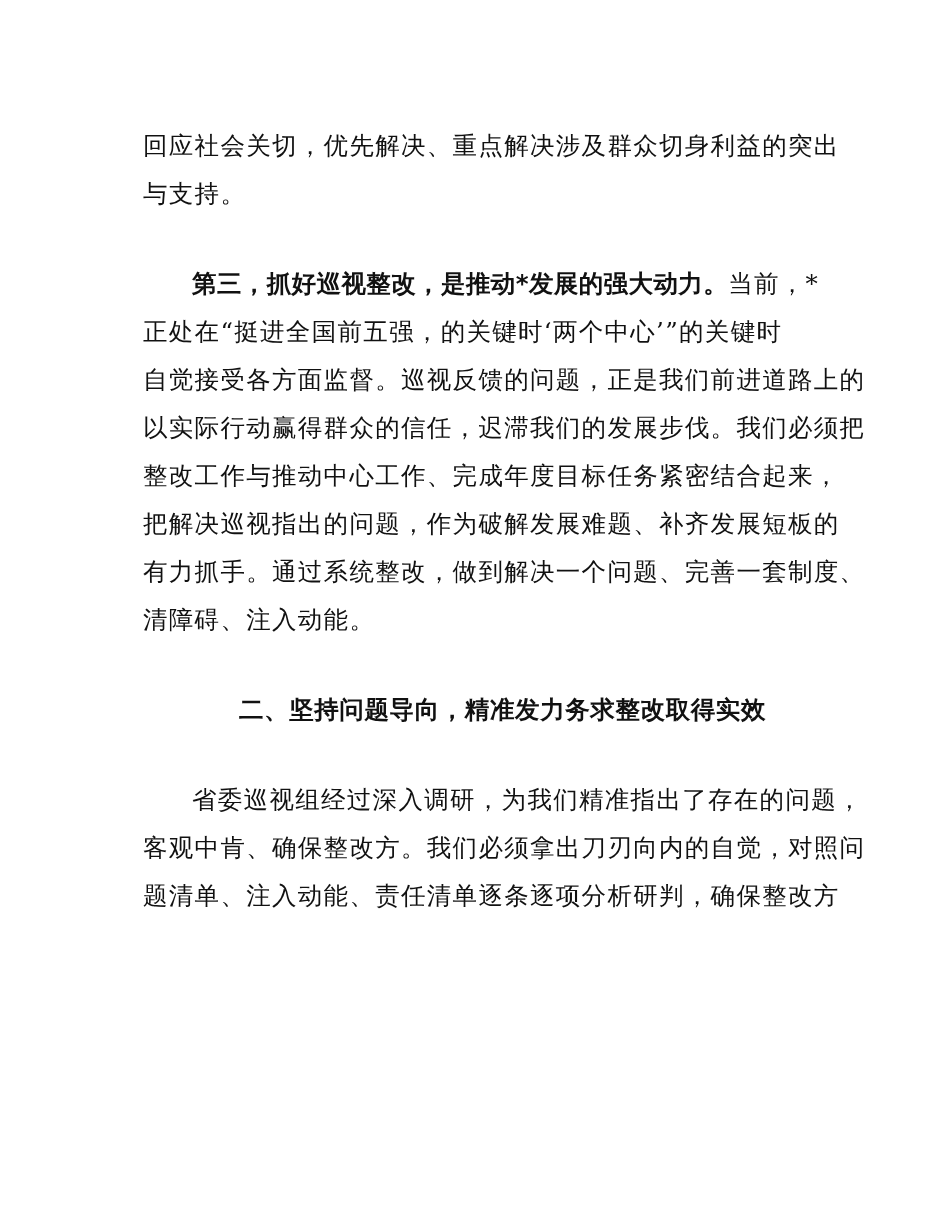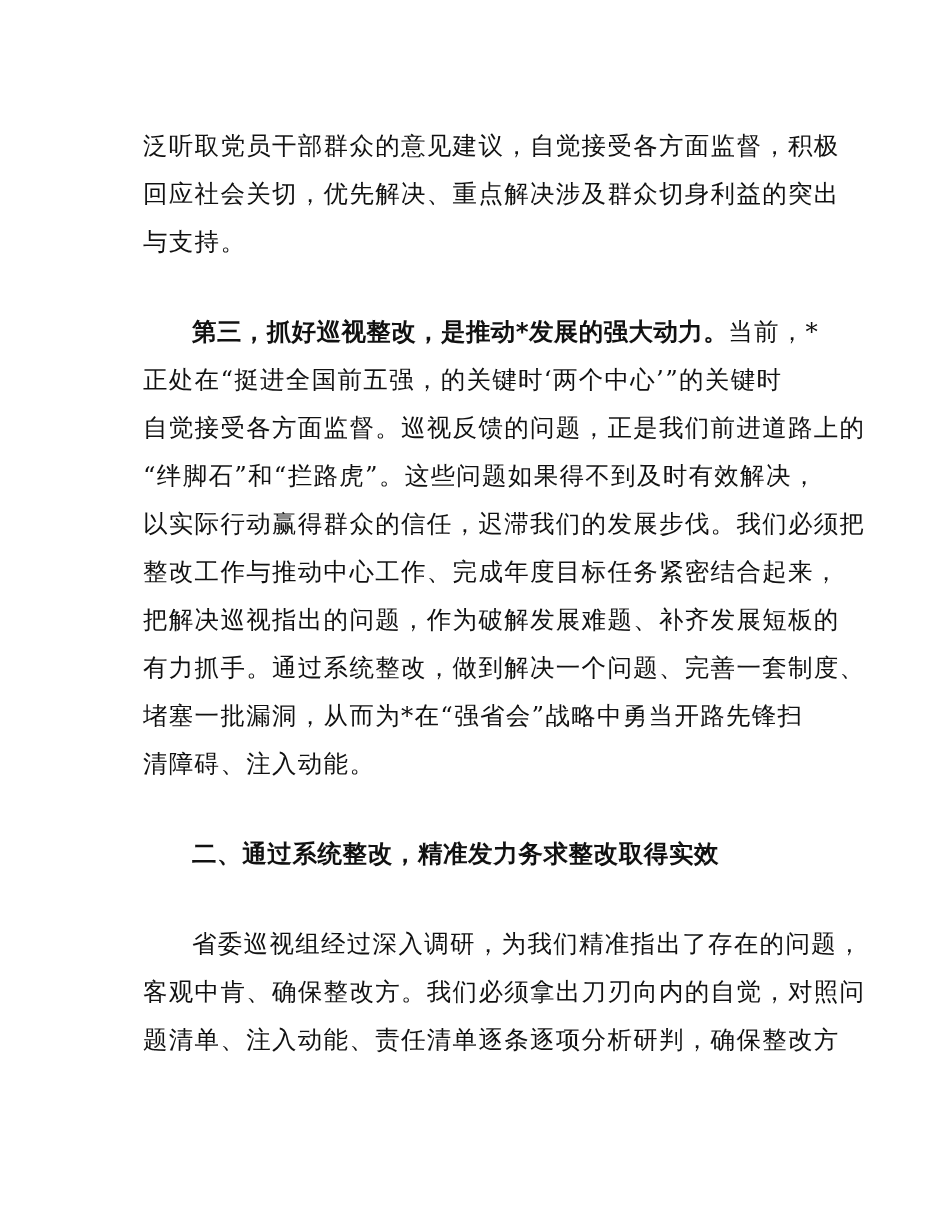--- a/index.html
+++ b/index.html
@@ -27,61 +27,59 @@
       line-height: 48px;
       font-size: 24.5px;
       white-space: nowrap;
       letter-spacing: 1.3px;
     }
     .gap {
       height: 42px;
     }
     .indent {
       padding-left: 49px;
+      text-align: center;
     }
     .bold {
       font-family: "DejaVu Sans", "Liberation Sans", sans-serif;
       font-weight: bold;
       letter-spacing: 0.4px;
     }
     .heading {
       font-family: "DejaVu Sans", "Liberation Sans", sans-serif;
       font-weight: bold;
       letter-spacing: 0.6px;
     }
   </style>
 </head>
 <body>
 
 <div class="page">
 
   <div>
-    <span class="line">泛听取党员干部群众的意见建议，自觉接受各方面监督，积极</span>
     <span class="line">回应社会关切，优先解决、重点解决涉及群众切身利益的突出</span>
     <span class="line">与支持。</span>
   </div>
 
   <div class="gap"></div>
 
   <div>
     <span class="line indent"><span class="bold">第三，抓好巡视整改，是推动*发展的强大动力。</span><span>当前，*</span></span>
     <span class="line">正处在“挺进全国前五强，的关键时‘两个中心’”的关键时</span>
     <span class="line">自觉接受各方面监督。巡视反馈的问题，正是我们前进道路上的</span>
-    <span class="line">“绊脚石”和“拦路虎”。这些问题如果得不到及时有效解决，</span>
     <span class="line">以实际行动赢得群众的信任，迟滞我们的发展步伐。我们必须把</span>
     <span class="line">整改工作与推动中心工作、完成年度目标任务紧密结合起来，</span>
     <span class="line">把解决巡视指出的问题，作为破解发展难题、补齐发展短板的</span>
     <span class="line">有力抓手。通过系统整改，做到解决一个问题、完善一套制度、</span>
-    <span class="line">堵塞一批漏洞，从而为*在“强省会”战略中勇当开路先锋扫</span>
     <span class="line">清障碍、注入动能。</span>
   </div>
 
   <div class="gap"></div>
 
-  <span class="line indent heading">二、通过系统整改，精准发力务求整改取得实效</span>
+  <span class="line indent heading">二、坚持问题导向，精准发力务求整改取得实效</span>
 
   <div class="gap"></div>
 
   <div>
     <span class="line indent">省委巡视组经过深入调研，为我们精准指出了存在的问题，</span>
     <span class="line">客观中肯、确保整改方。我们必须拿出刀刃向内的自觉，对照问</span>
     <span class="line">题清单、注入动能、责任清单逐条逐项分析研判，确保整改方</span>
   </div>
 
 </div>

